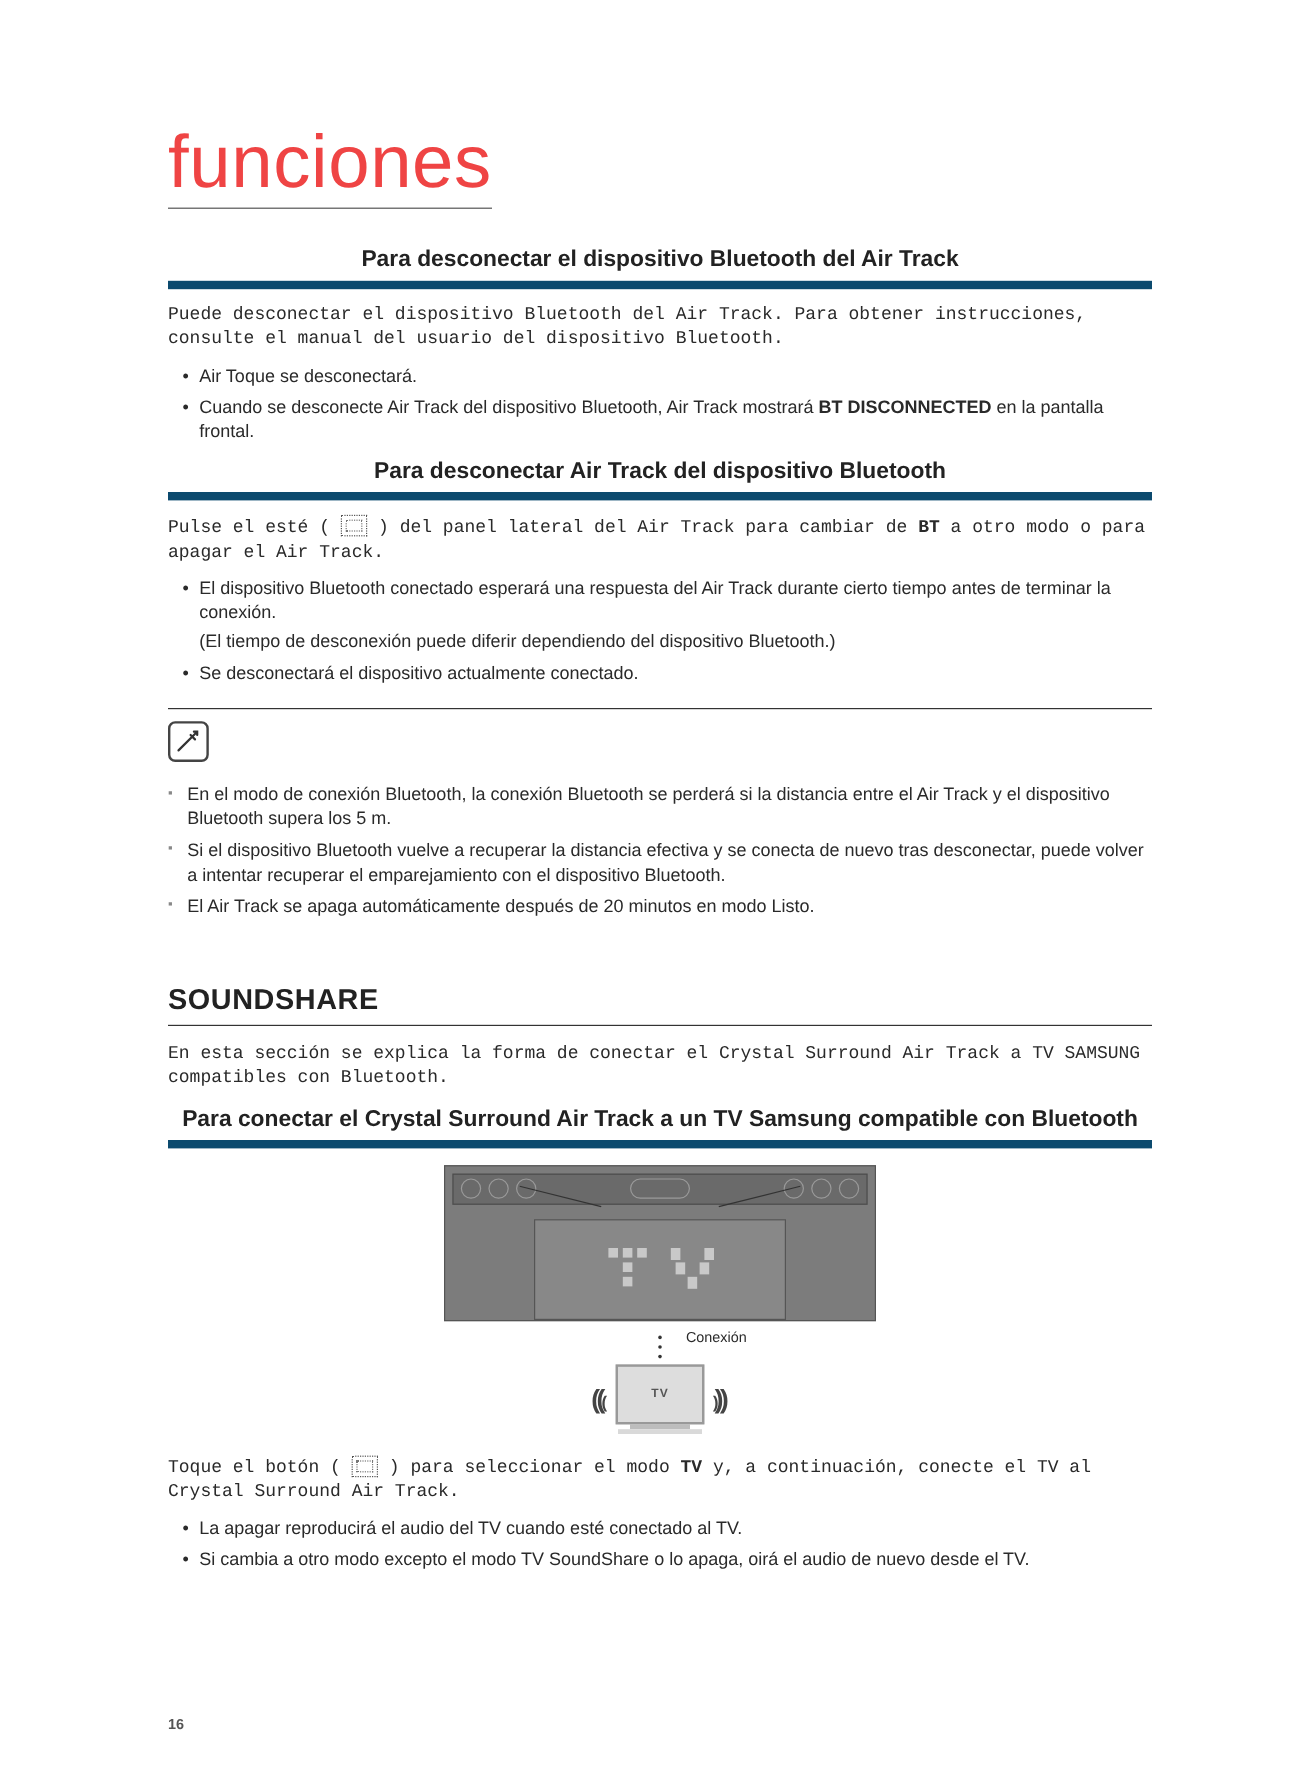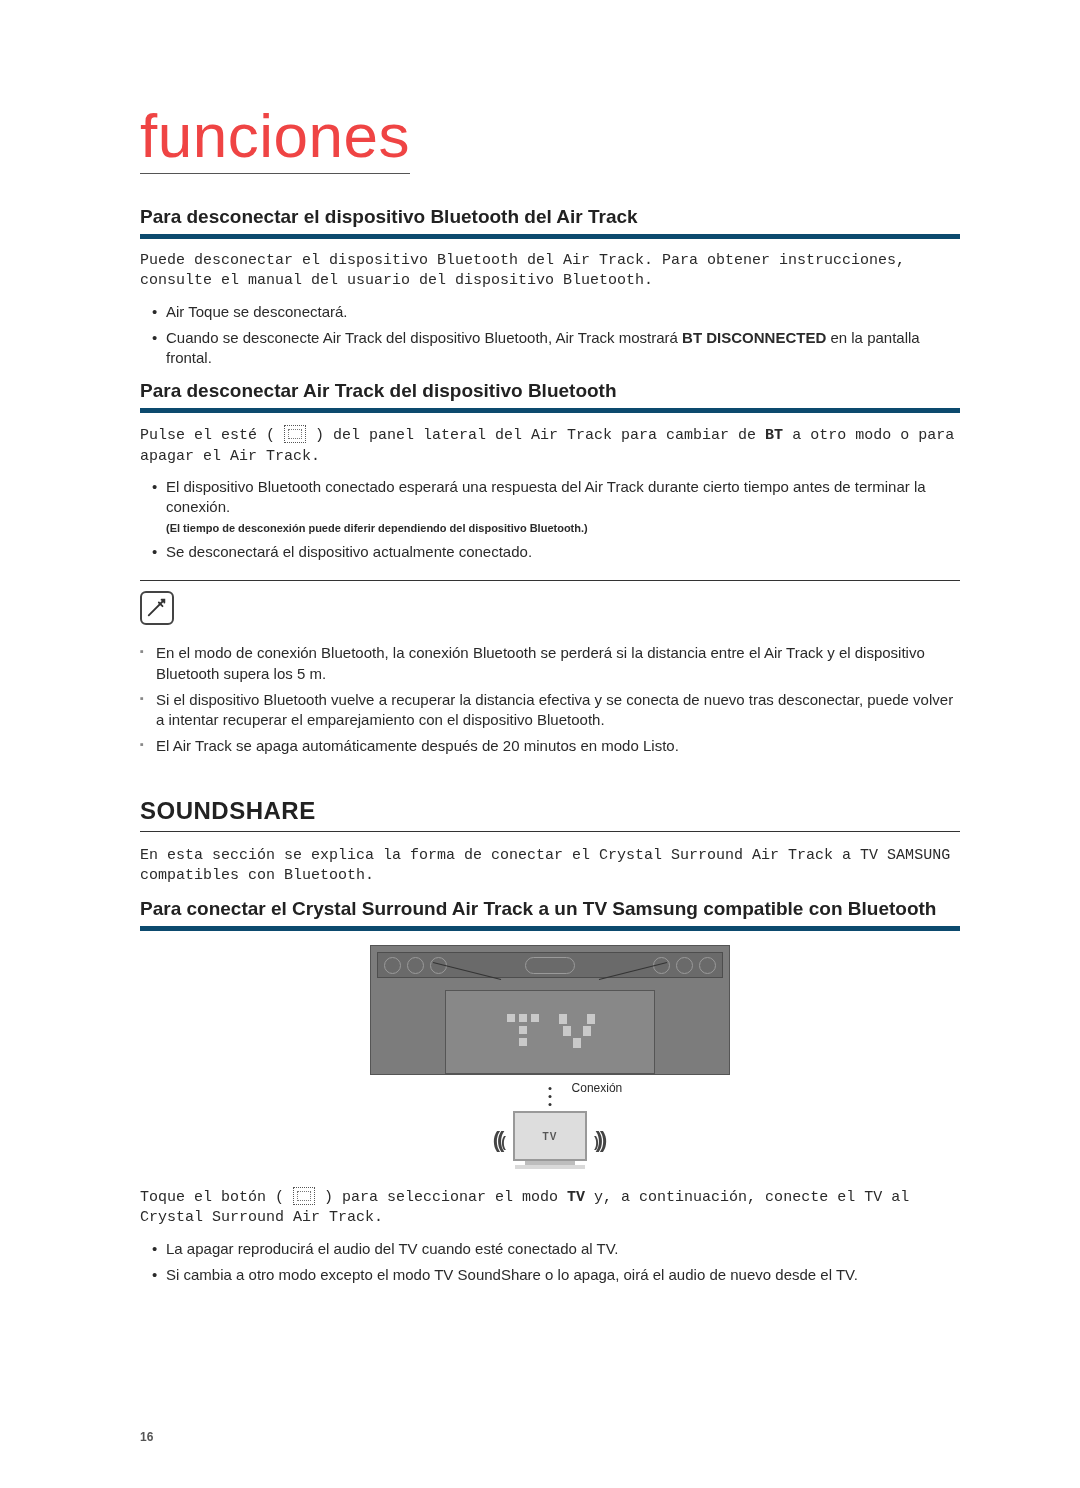--- a/index.html
+++ b/index.html
@@ -19,24 +19,25 @@
       border-bottom: 1px solid #555;
       padding-bottom: 2px;
       margin-bottom: 20px;
       letter-spacing: 0.5px;
       display:inline-block;
     }
     .subheading {
       font-size: 19px;
       font-weight: bold;
       color: #222;
-      border-bottom: 5px solid #0c4a6e;
+      border-bottom: 7px solid #0c4a6e;
       padding-bottom: 6px;
       margin-top: 12px;
       margin-bottom: 12px;
+      text-align: center;
     }
     .para {
       font-size: 15px;
       line-height: 1.35;
       margin-bottom: 10px;
       font-family: Liberation Mono, monospace;
     }
     ul.bullets { list-style: none; padding-left: 12px; margin-bottom: 8px; }
     ul.bullets li {
       font-size: 15px;
@@ -45,26 +46,25 @@
       padding-left: 14px;
       margin-bottom: 6px;
     }
     ul.bullets li::before {
       content: "•";
       position: absolute;
       left: 0;
       top: 0;
     }
     .sub-para {
-      font-size: 11px;
+      font-size: 15px;
       line-height: 1.35;
       padding-left: 26px;
       margin-top:-4px;
       margin-bottom:6px;
-      font-weight:bold;
     }
     .note-block {
       border-top: 1px solid #333;
       margin-top: 18px;
       padding-top: 10px;
       display: flex;
       gap: 18px;
       flex-direction: column;
     }
     .note-icon {
@@ -92,21 +92,21 @@
       left: 0; top: 1px;
       font-size: 11px;
       color: #888;
     }
     .section-title {
       font-size: 24px;
       font-weight: bold;
       color: #222;
       border-bottom: 1.5px solid #333;
       padding-bottom: 6px;
-      margin-top: 34px;
+      margin-top: 48px;
       margin-bottom: 14px;
       letter-spacing: 0.5px;
     }
     .source-icon {
       display:inline-block;
       width:22px; height:18px;
       border:1px dotted #555;
       vertical-align: -4px;
       position:relative;
     }

